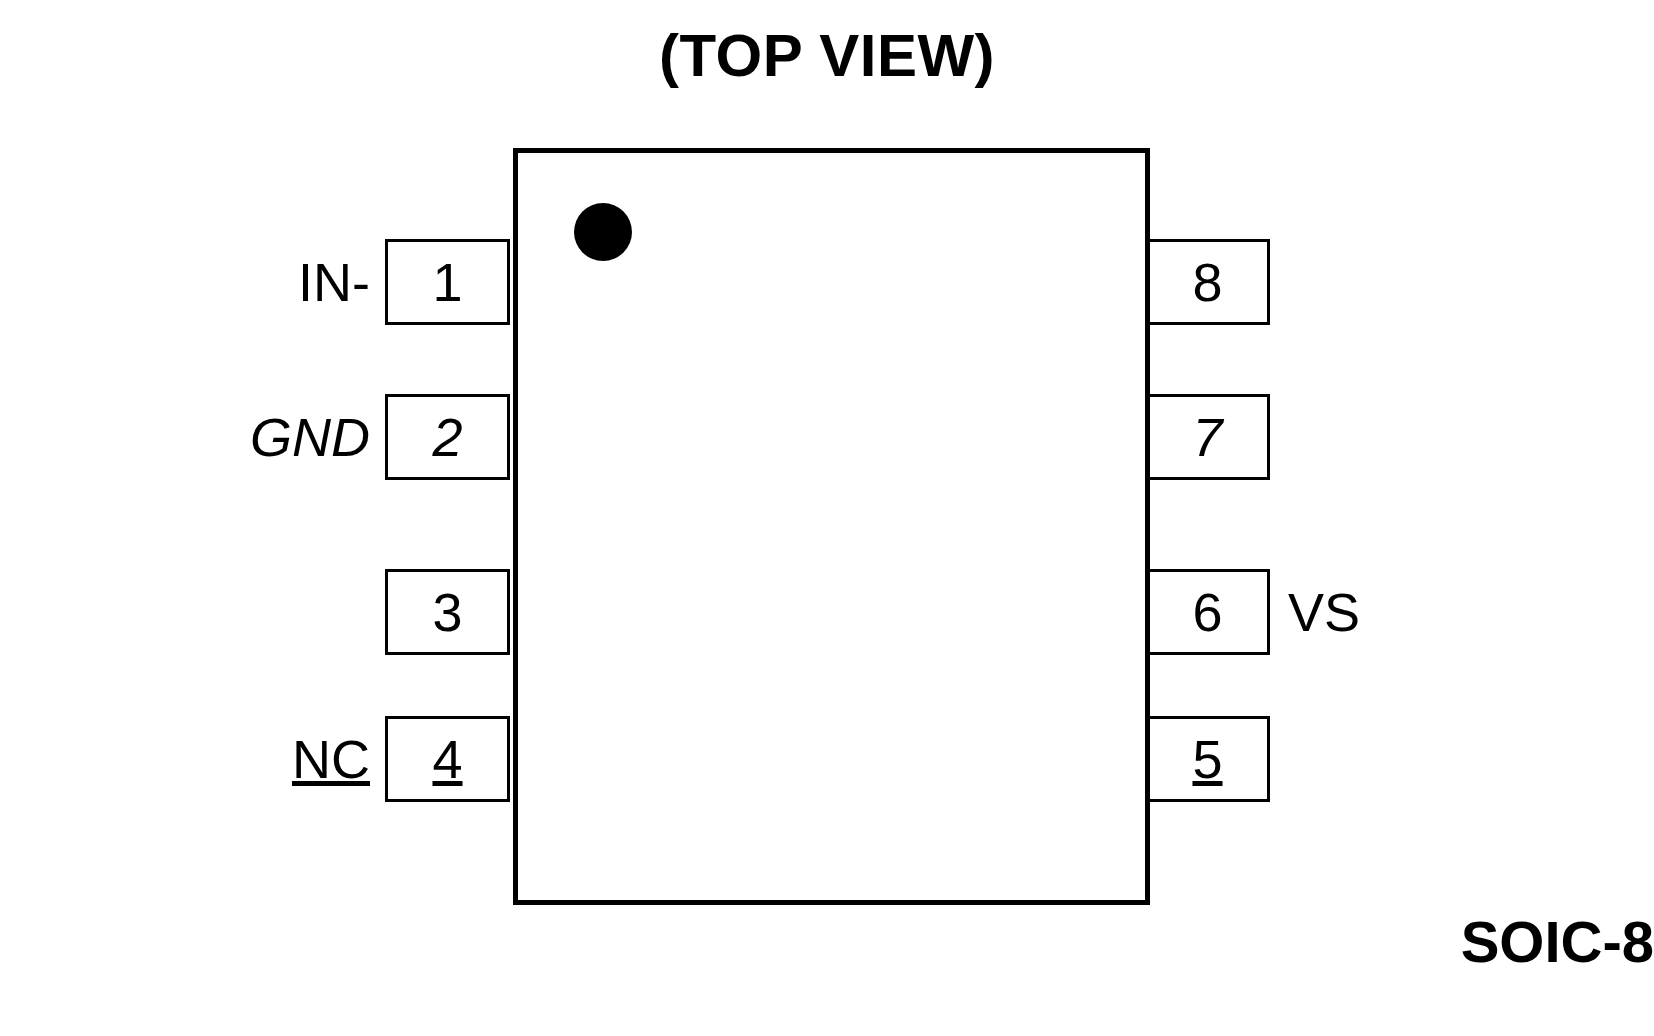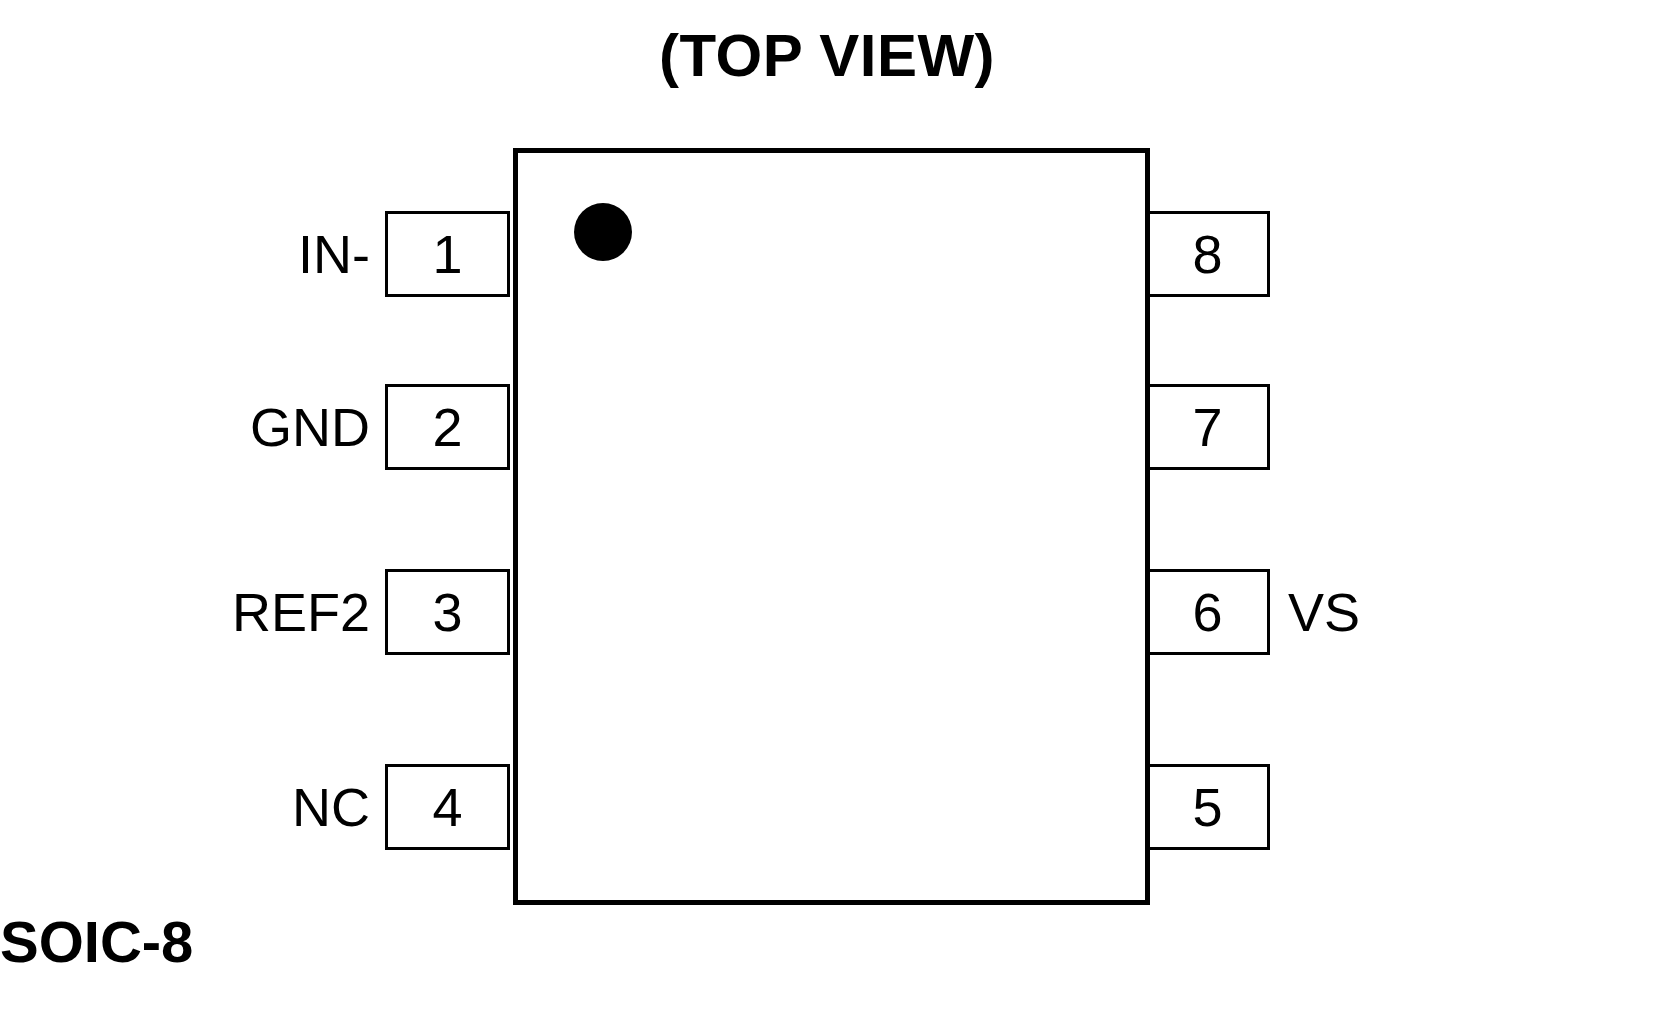--- a/index.html
+++ b/index.html
@@ -76,24 +76,24 @@
   .pin-number {
     font-size: 54px;
     font-weight: normal;
     line-height: 1;
     color: #000000;
   }
 
   .pin-box.left  { left: 385px; }
   .pin-box.right { left: 1145px; }
 
-  .row-1 { top: 211px; }
-  .row-2 { top: 384px; }
+  .row-1 { top: 239px; }
+  .row-2 { top: 394px; font-style: italic; }
   .row-3 { top: 569px; }
-  .row-4 { top: 764px; }
+  .row-4 { top: 716px; text-decoration: underline; }
 
   
   .pin-label {
     position: absolute;
     font-size: 54px;
     line-height: 86px;
     height: 86px;
     white-space: nowrap;
     color: #000000;
   }
@@ -105,21 +105,21 @@
     left: 1288px;
     text-align: left;
   }
 
   
   .package-name {
     position: absolute;
     left: 0;
     top: 913px;
     width: 1654px;
-    text-align: left;
+    text-align: right;
     font-size: 58px;
     font-weight: bold;
     line-height: 1;
     white-space: nowrap;
   }
 </style>
 </head>
 <body>
 
 <div id="diagram-root">
@@ -147,21 +147,20 @@
   </div>
   <div class="pin-box right row-3">
     <span class="pin-number">6</span>
   </div>
   <div class="pin-box right row-4">
     <span class="pin-number">5</span>
   </div>
 
   <div class="pin-label left row-1">IN-</div>
   <div class="pin-label left row-2">GND</div>
-  <div class="pin-label left row-3">REF2</div>
   <div class="pin-label left row-4">NC</div>
 
   <div class="pin-label right row-3">VS</div>
 
   <div class="package-body">
     <div class="pin1-dot"></div>
   </div>
 
   <div class="package-name">SOIC-8</div>
 

